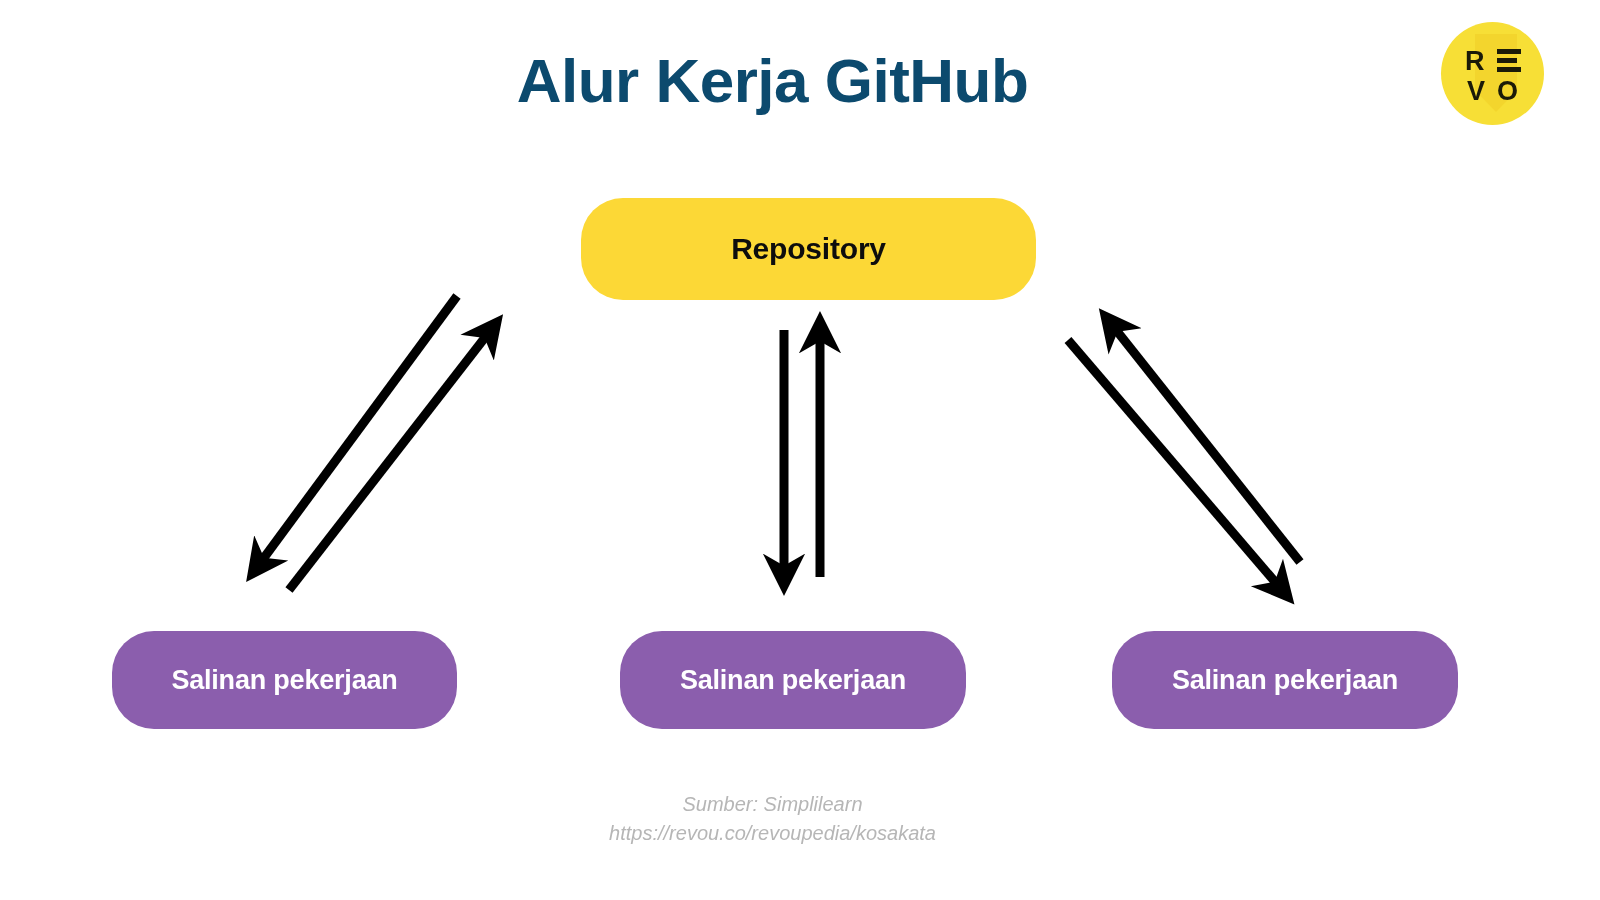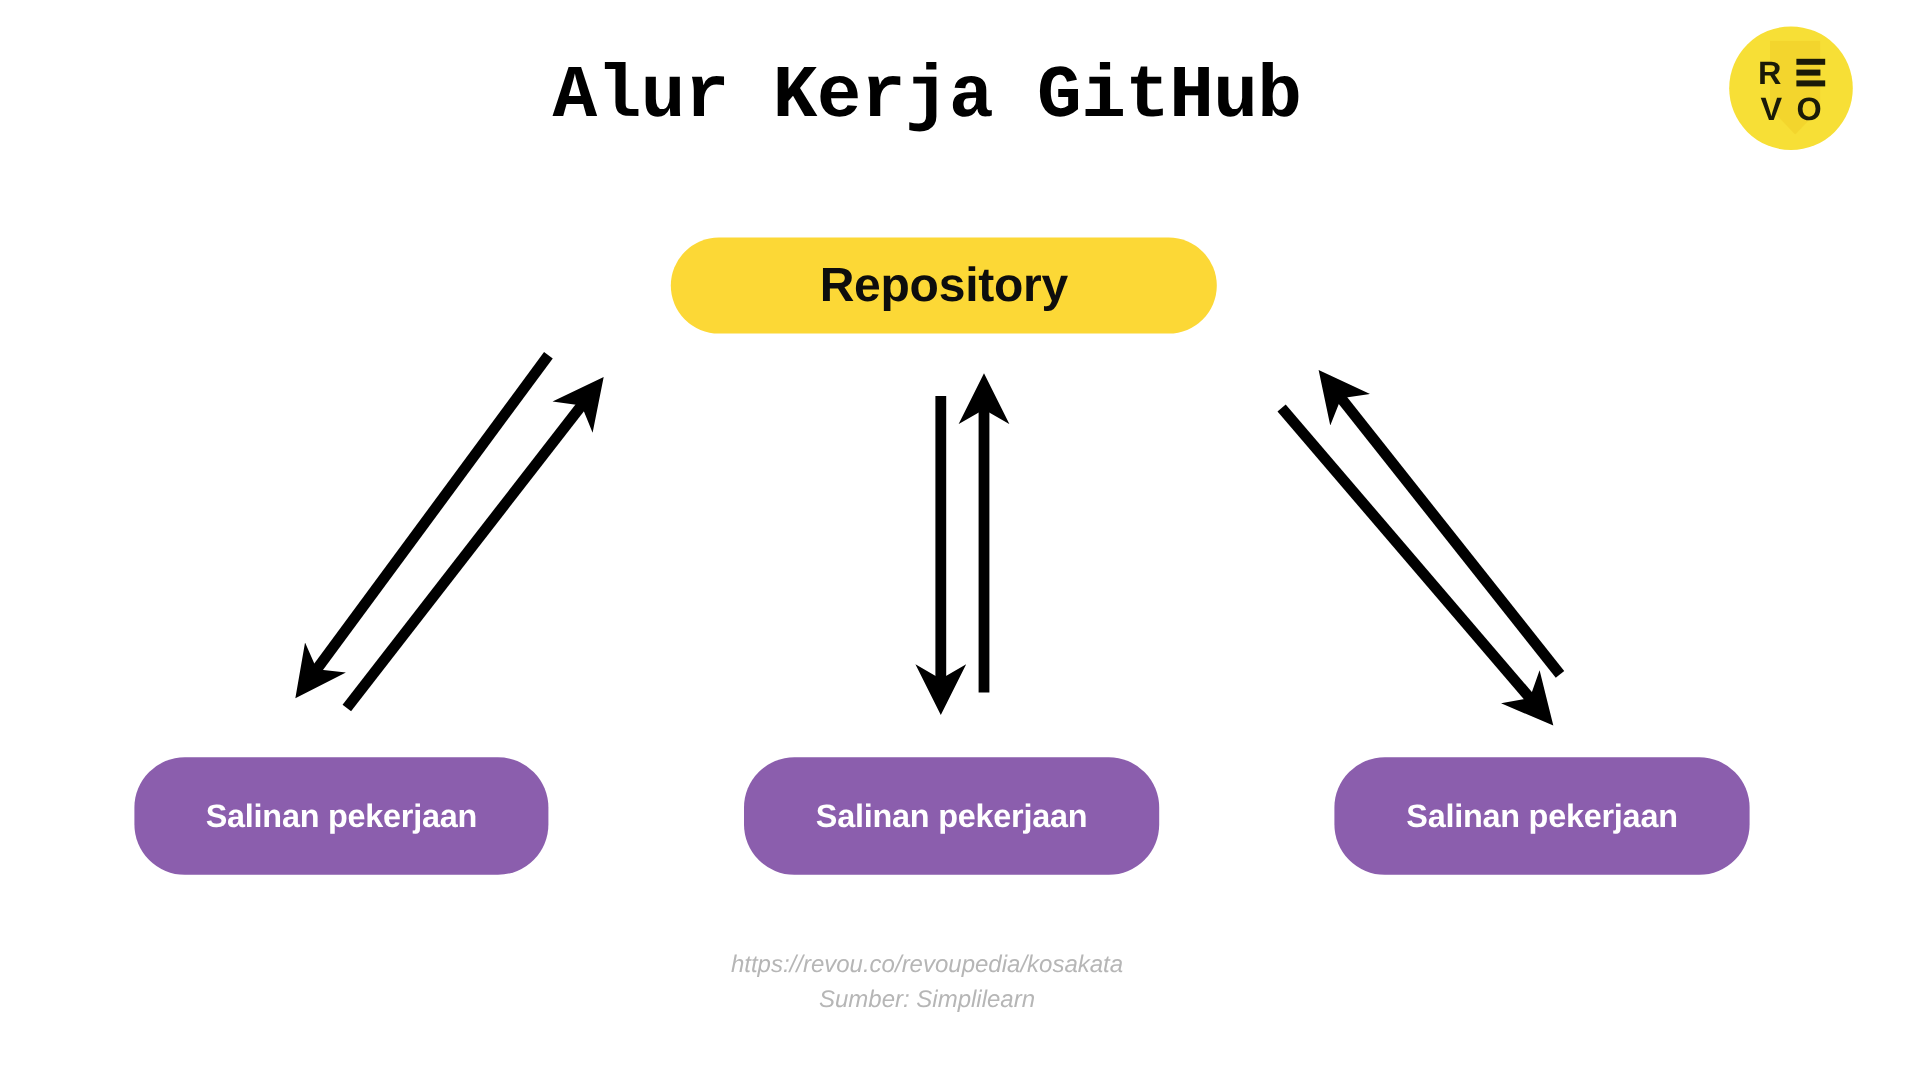--- a/index.html
+++ b/index.html
@@ -20,24 +20,24 @@
 
   
   .page-title {
     position: absolute;
     left: 0;
     top: 48px;
     width: 1545px;
     text-align: center;
     font-size: 62px;
     font-weight: 700;
-    color: #000000;
+    color: #0c4a6e;
     letter-spacing: -0.5px;
     line-height: 1.05;
-    font-family: Liberation Mono, monospace;
+    font-family: Liberation Sans, sans-serif;
   }
 
   
   .logo {
     position: absolute;
     left: 1441px;
     top: 22px;
     width: 103px;
     height: 103px;
   }
@@ -94,27 +94,27 @@
     position: absolute;
     display: flex;
     align-items: center;
     justify-content: center;
     border-radius: 42px;
     font-weight: 700;
     text-align: center;
     font-family: "Liberation Sans", sans-serif;
   }
   .node-repo {
-    left: 559px;
+    left: 581px;
     top: 198px;
     width: 455px;
-    height: 80px;
+    height: 102px;
     background: #FCD836;
     color: #0d0d0d;
-    font-size: 40px;
+    font-size: 30px;
     letter-spacing: -0.2px;
   }
   .node-copy {
     top: 631px;
     height: 98px;
     background: #8B5EAD;
     color: #ffffff;
     font-size: 27px;
     letter-spacing: -0.2px;
   }
@@ -191,17 +191,17 @@
 
   <div class="node node-repo">Repository</div>
 
   <div class="node node-copy node-copy-1">Salinan pekerjaan</div>
 
   <div class="node node-copy node-copy-2">Salinan pekerjaan</div>
 
   <div class="node node-copy node-copy-3">Salinan pekerjaan</div>
 
   <div class="footer">
+    <div>Sumber: Simplilearn</div>
     <div>https://revou.co/revoupedia/kosakata</div>
-    <div>Sumber: Simplilearn</div>
   </div>
 
 </div>
 
 </body></html>

